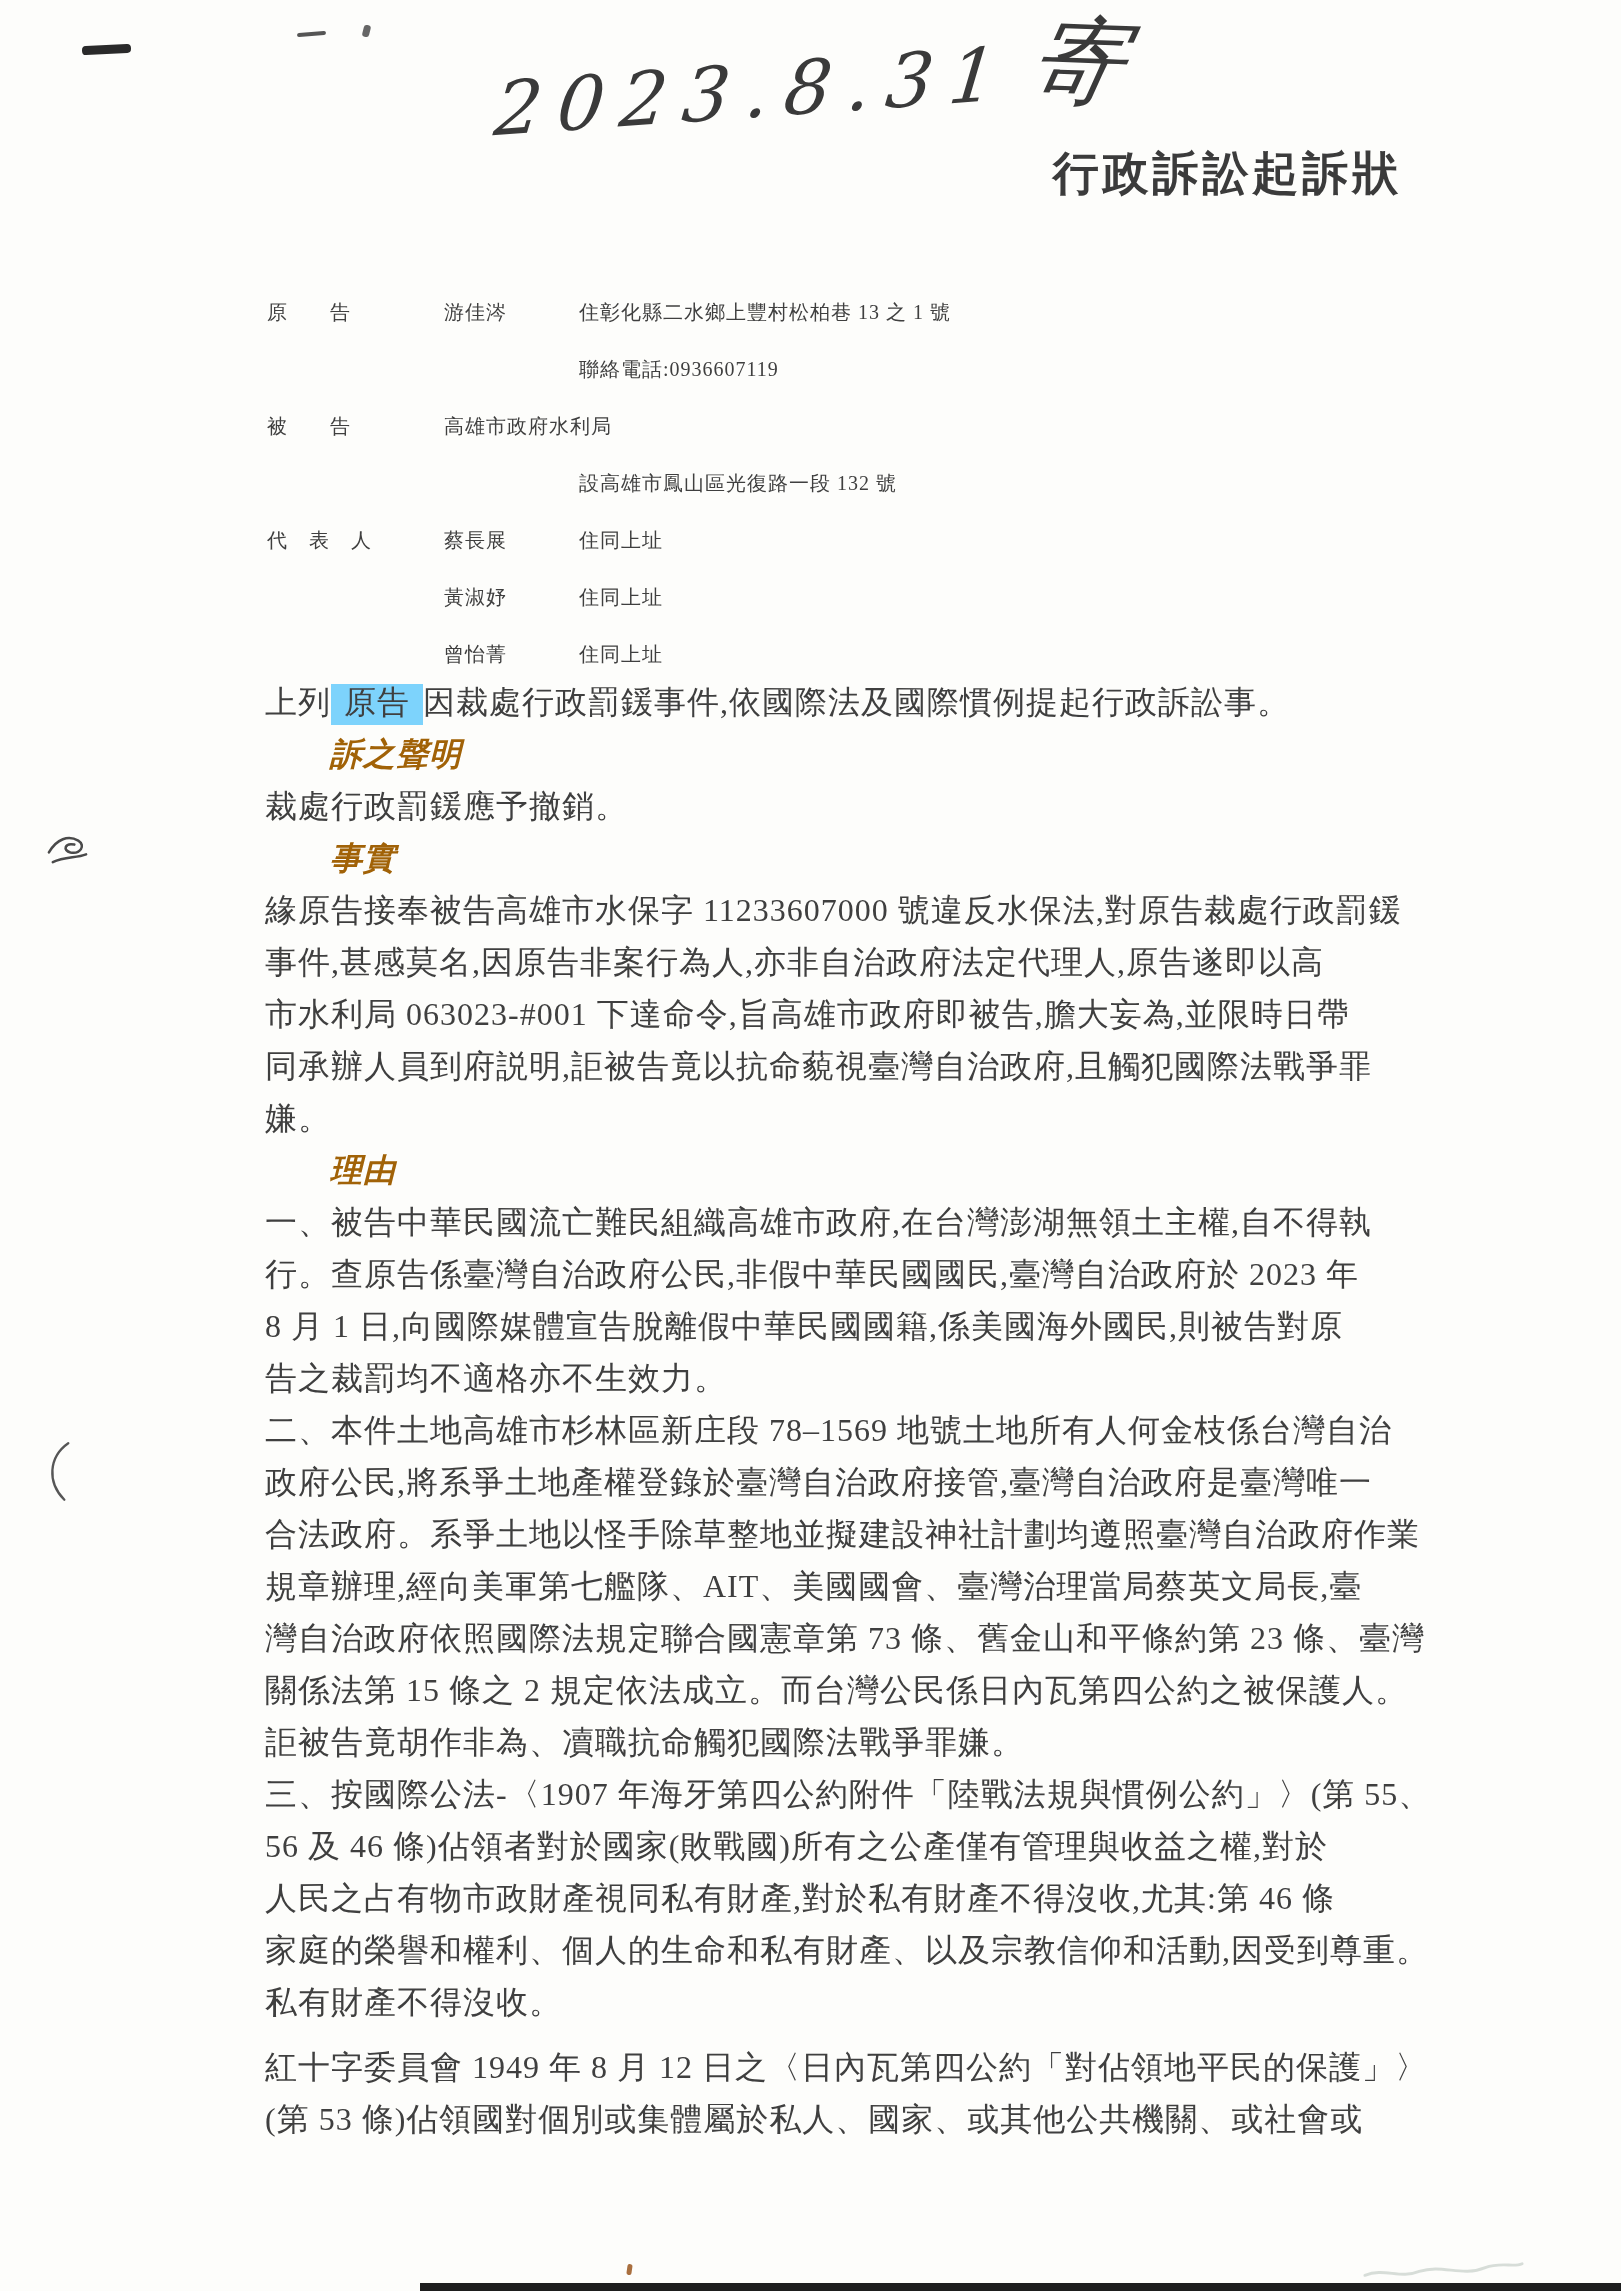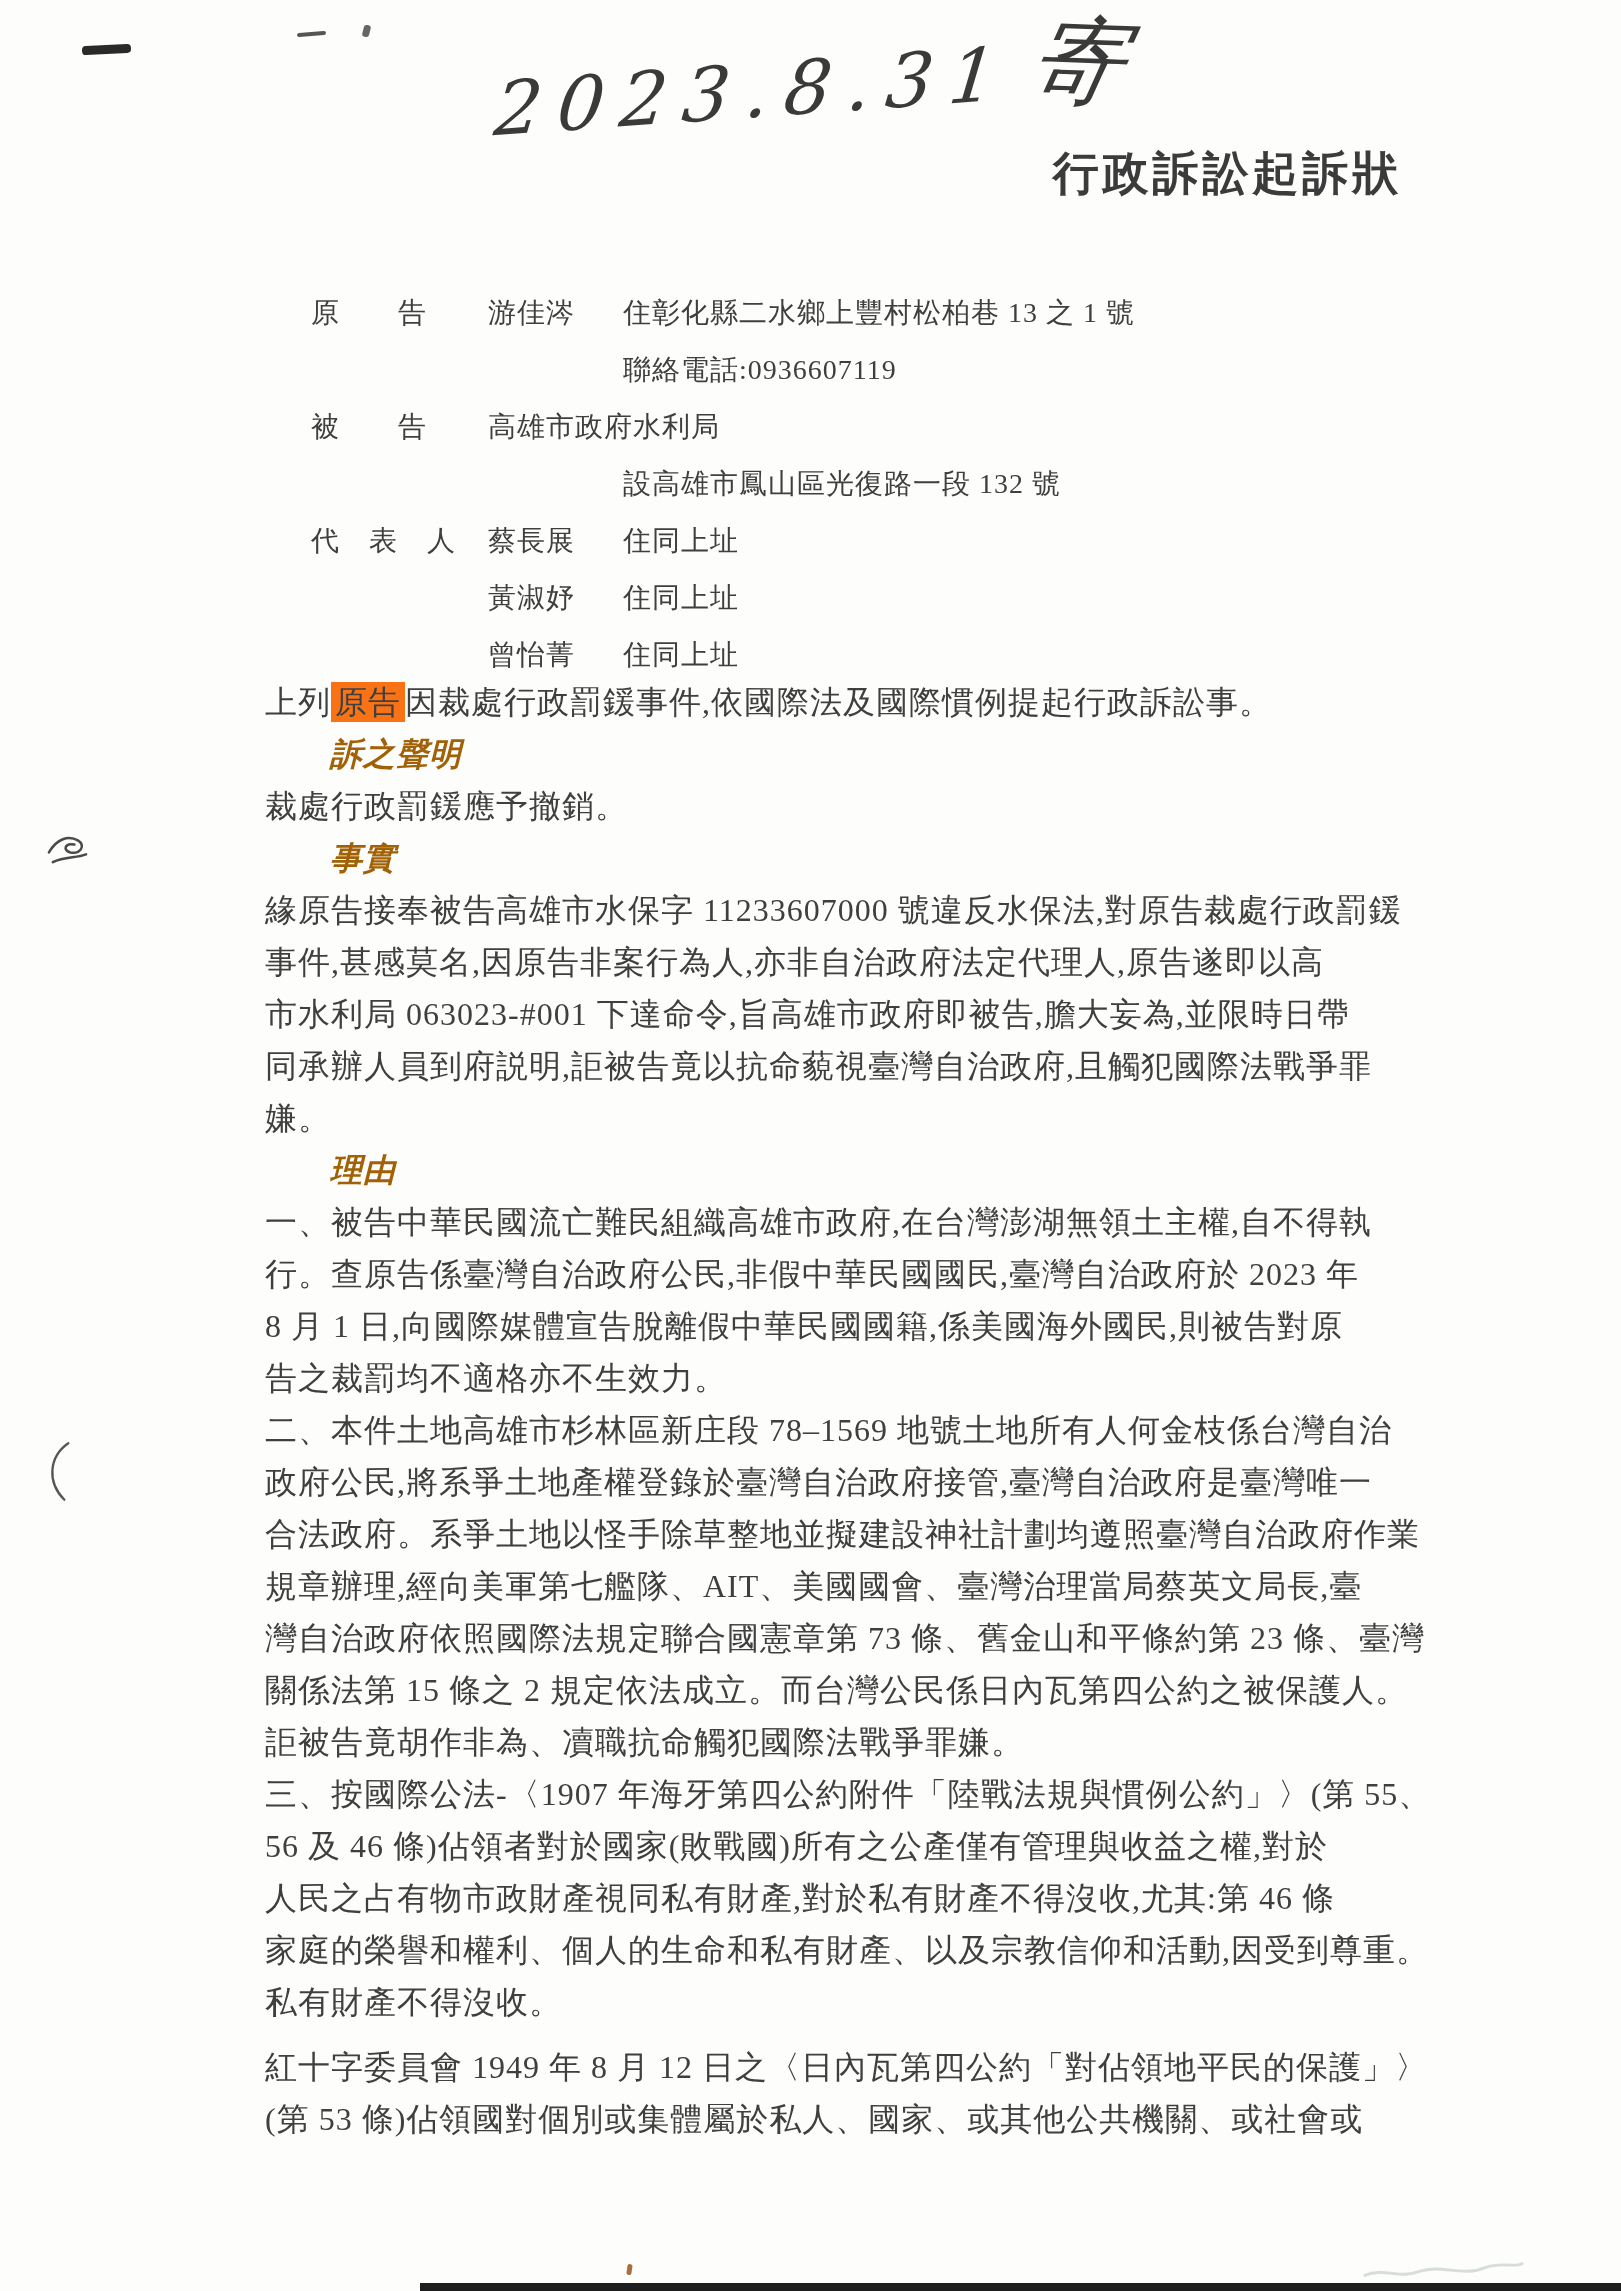--- a/index.html
+++ b/index.html
@@ -32,31 +32,31 @@
   .speck{position:absolute;left:627px;top:2264px;width:4.9px;height:10.8px;background:#a96f3f;border-radius:2px;transform:rotate(8deg);}
   .pencil{position:absolute;left:1360px;top:2254px;opacity:.55;}
   .bottom-bar{position:absolute;left:420px;right:0;bottom:0;height:8.8px;background:#1e1e1e;}
   
   .title{
     position:absolute;top:143px;left:265px;width:1137px;
     margin:0;text-align:right;
     font-size:46px;font-weight:700;letter-spacing:3.9px;color:#3b3b3b;
   }
   
-  .party{position:absolute;top:284px;left:267px;width:1176px;font-size:28px;letter-spacing:1px;margin-left:44px;}
+  .party{position:absolute;top:284px;left:267px;width:1176px;font-size:20px;letter-spacing:1px;}
   .p-row{position:relative;height:57px;line-height:57px;white-space:nowrap;}
   .p-label{position:absolute;left:0;}
   .p-name{position:absolute;left:177px;}
   .p-detail{position:absolute;left:312px;}
   
   .doc-body{position:absolute;top:676px;left:265px;width:1157px;}
   .line{height:52px;line-height:52px;font-size:32px;letter-spacing:1px;white-space:nowrap;}
   .heading{font-weight:700;padding-left:65px;color:#a16207;font-style:italic;}
   .gap-top{margin-top:13px;}
-  mark.hl{background:#f97316;color:inherit;padding:2px 4px;}
+  mark.hl{background:#7dd3fc;color:inherit;padding:2px 13px;font-family:Liberation Mono, monospace;}
 </style>
 </head>
 <body>
 
 <div class="page">
 
   <div class="handnote"><span class="date">2023.8.31</span><span class="big">寄</span></div>
 
   <div class="mark dash1"></div>
   <div class="mark dash2"></div>

